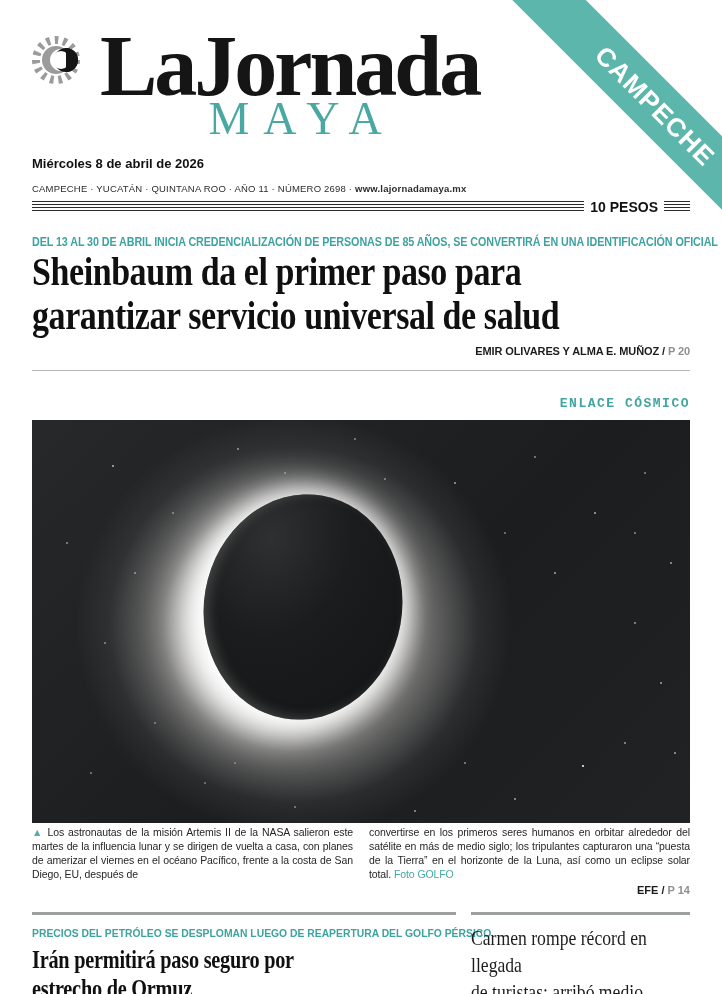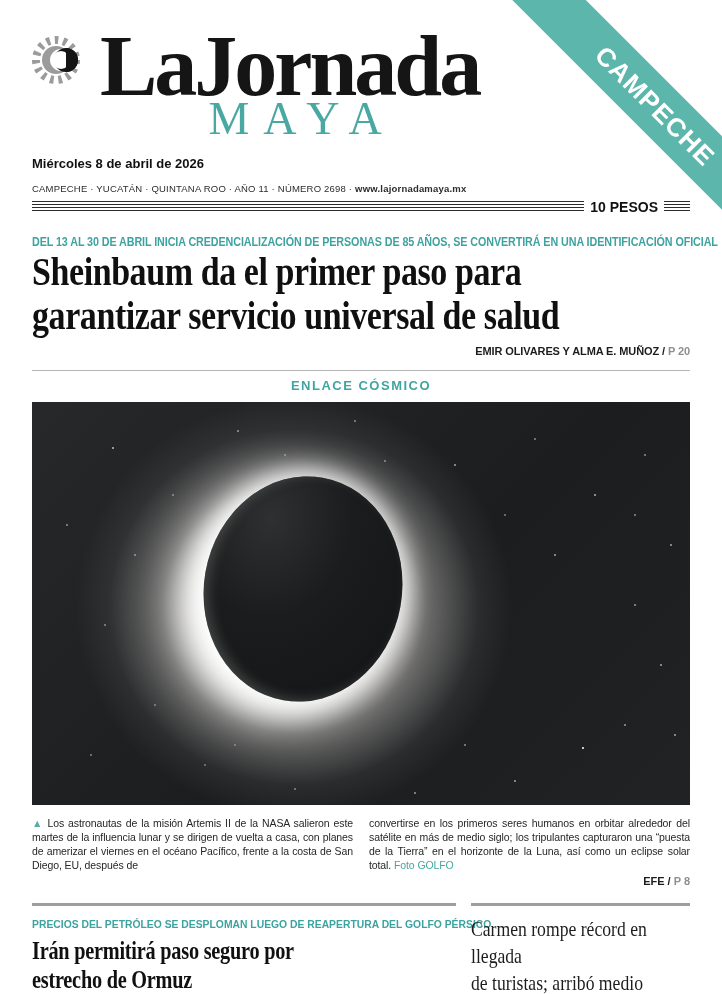--- a/index.html
+++ b/index.html
@@ -34,22 +34,22 @@
   .lead .kicker{font-size:12.5px;transform:scaleX(.86);letter-spacing:-.1px;}
   .headline{font-family:"Liberation Serif",serif;font-weight:bold;color:#101010;
         white-space:pre-line;transform-origin:left top;display:block;}
   .lead-headline{font-size:40px;line-height:1.12;letter-spacing:-.5px;transform:scaleX(.85);
         margin-top:4px;}
   .byline{text-align:right;font-weight:bold;font-size:11px;color:#1c1c1c;letter-spacing:-.1px;}
   .lead .byline{margin-top:6px;}
   .page-ref{color:#8f8f8f;font-weight:bold;}
   
   .section-rule{border:none;border-top:1px solid #b5b5b5;margin:13px 0 0 0;}
-  .section-label{text-align:center;font-weight:bold;font-size:13px;color:#40a5a0;
-        letter-spacing:1.5px;margin-top:7px;}
+  .section-label{text-align:right;font-weight:bold;font-size:13px;color:#40a5a0;
+        letter-spacing:1.5px;margin-top:25px;font-family:Liberation Mono, monospace;}
   .figure{position:relative;margin-top:9px;width:658px;height:403px;overflow:hidden;
         background:linear-gradient(135deg,#26282a,#1b1d1f 55%,#202224);}
   .corona{position:absolute;left:262px;top:205px;width:560px;height:540px;border-radius:50%;
         transform:translate(-50%,-50%);
         background:radial-gradient(closest-side,#ffffff 16%,rgba(250,248,244,.88) 30%,
           rgba(208,205,200,.45) 47%,rgba(120,118,116,.16) 66%,rgba(0,0,0,0) 78%);}
   .moon{position:absolute;left:172px;top:74px;width:198px;height:226px;border-radius:50%;
         transform:rotate(10deg);
         background:radial-gradient(ellipse at 28% 22%,#2e3031 0%,#1a1c1d 40%,#121415 100%);
         box-shadow:-16px 12px 40px 4px rgba(255,255,255,.95),
@@ -67,21 +67,21 @@
         550px 345px 0 #ffffff,482px 378px 0 rgba(255,255,255,.6),
         122px 302px 0 rgba(255,255,255,.45),72px 222px 0 rgba(255,255,255,.5),
         102px 152px 0 rgba(255,255,255,.55),172px 362px 0 rgba(255,255,255,.45),
         262px 386px 0 rgba(255,255,255,.5),382px 390px 0 rgba(255,255,255,.55),
         432px 342px 0 rgba(255,255,255,.5),352px 58px 0 rgba(255,255,255,.5),
         252px 52px 0 rgba(255,255,255,.45),522px 152px 0 rgba(255,255,255,.6),
         642px 332px 0 rgba(255,255,255,.6),58px 352px 0 rgba(255,255,255,.45),
         34px 122px 0 rgba(255,255,255,.5),602px 112px 0 rgba(255,255,255,.5),
         472px 112px 0 rgba(255,255,255,.45),202px 342px 0 rgba(255,255,255,.4);}
   
-  .caption{display:flex;gap:16px;margin-top:11px;}
+  .caption{display:flex;gap:16px;margin-top:2px;}
   .caption p{margin:0;width:321px;font-size:10.5px;line-height:1.34;color:#262626;
         text-align:justify;letter-spacing:-.1px;}
   .marker{color:#57aca7;}
   .credit{color:#45a8a2;}
   .agency-line{text-align:right;font-weight:bold;font-size:11px;color:#1c1c1c;margin-top:2px;}
   
   .bottom{display:flex;gap:15px;margin-top:16px;}
   .col-left{width:424px;border-top:3px solid #9b9f9f;padding-top:8px;}
   .col-right{width:219px;border-top:3px solid #9b9f9f;padding-top:8px;}
   .col-left .kicker{font-size:11.5px;transform:scaleX(.9);}
@@ -138,21 +138,21 @@
   <figure class="figure" style="margin:9px 0 0 0">
     <div class="stars"></div>
     <div class="corona"></div>
     <div class="moon"></div>
   </figure>
 
   <div class="caption">
     <p><span class="marker">▲ </span><span>Los astronautas de la misión Artemis II de la NASA salieron este martes de la influencia lunar y se dirigen de vuelta a casa, con planes de amerizar el viernes en el océano Pacífico, frente a la costa de San Diego, EU, después de</span></p>
     <div>
       <p><span>convertirse en los primeros seres humanos en orbitar alrededor del satélite en más de medio siglo; los tripulantes capturaron una “puesta de la Tierra” en el horizonte de la Luna, así como un eclipse solar total. </span><span class="credit">Foto GOLFO</span></p>
-      <div class="agency-line"><span>EFE / </span><span class="page-ref">P 8</span></div>
+      <div class="agency-line"><span>EFE / </span><span class="page-ref">P 14</span></div>
     </div>
   </div>
 
   <div class="bottom">
     <section class="col-left">
       <span class="kicker">PRECIOS DEL PETRÓLEO SE DESPLOMAN LUEGO DE REAPERTURA DEL GOLFO PÉRSICO</span>
       <h2 class="headline iran-headline" style="margin:4px 0 0 0">Irán permitirá paso seguro por estrecho de Ormuz
 durante 2 semanas tras alcanzar pacto con Trump</h2>
       
     </section>

